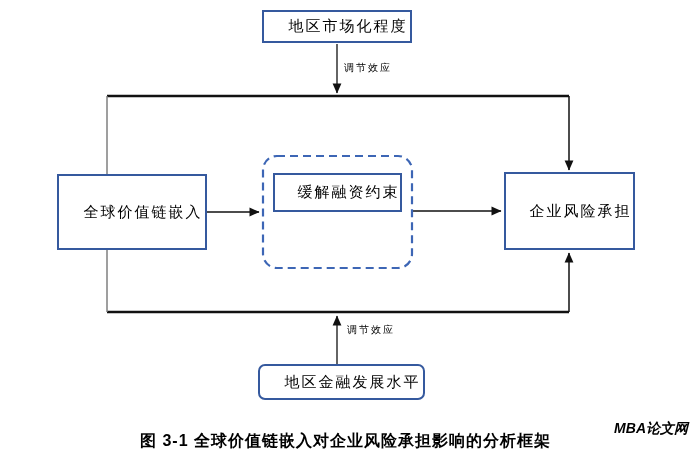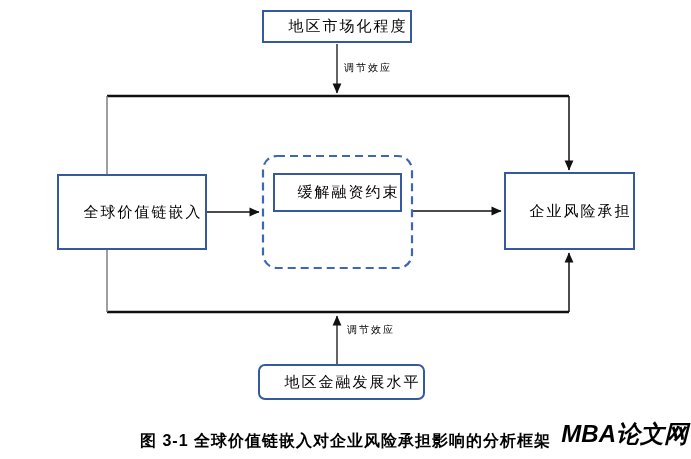--- a/index.html
+++ b/index.html
@@ -47,21 +47,21 @@
     text-align:center;
     font-family:"Liberation Sans",sans-serif;
     font-weight:600;font-size:16px;letter-spacing:1px;
   }
   .watermark{
     position:absolute;right:3px;top:421px;
     text-align:right;line-height:1.05;
     font-family:"Liberation Sans",sans-serif;
     font-style:italic;
   }
-  .wm-name{font-size:24px;font-weight:bold;color:#000;}
+  .wm-name{font-size:14px;font-weight:bold;color:#000;}
   .wm-url{
     font-size:13.5px;
     background:linear-gradient(90deg,var(--wm-start) 0%,#b24ae0 55%,var(--wm-end) 100%);
     -webkit-background-clip:text;background-clip:text;
     color:transparent;
   }
 </style>
 </head>
 <body>
 

